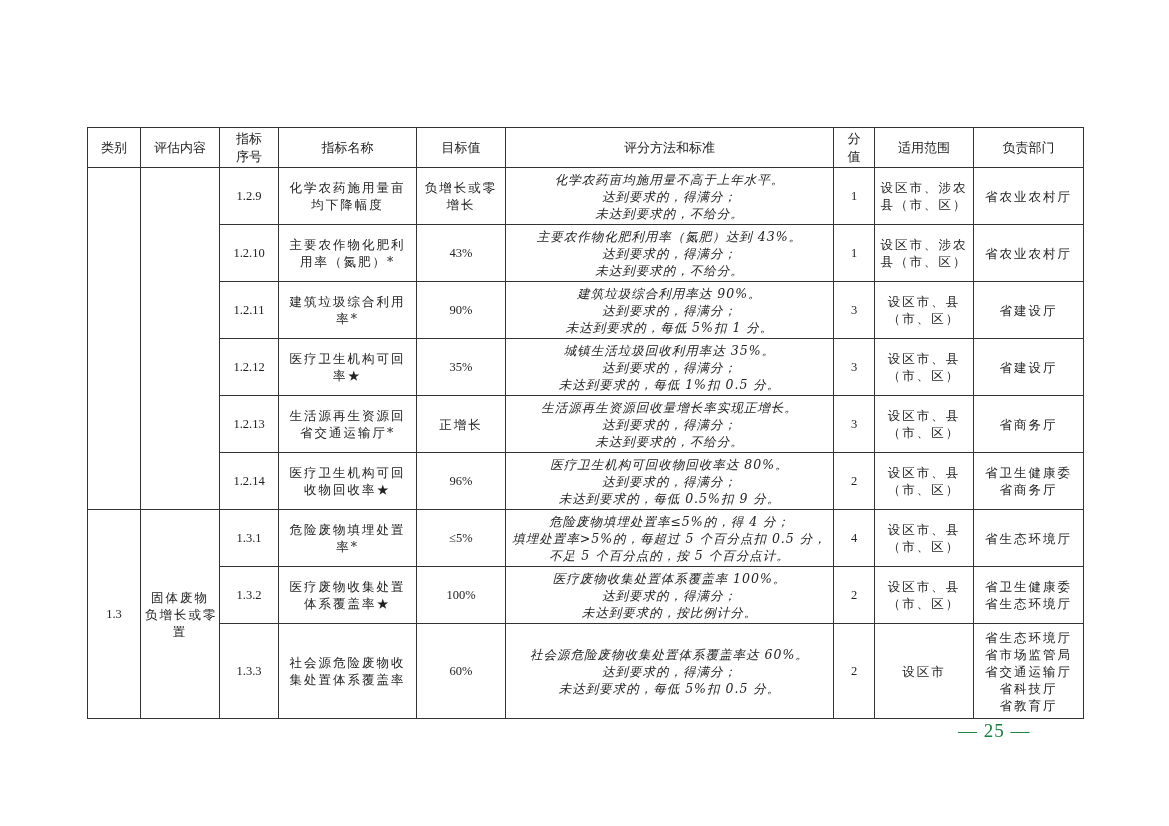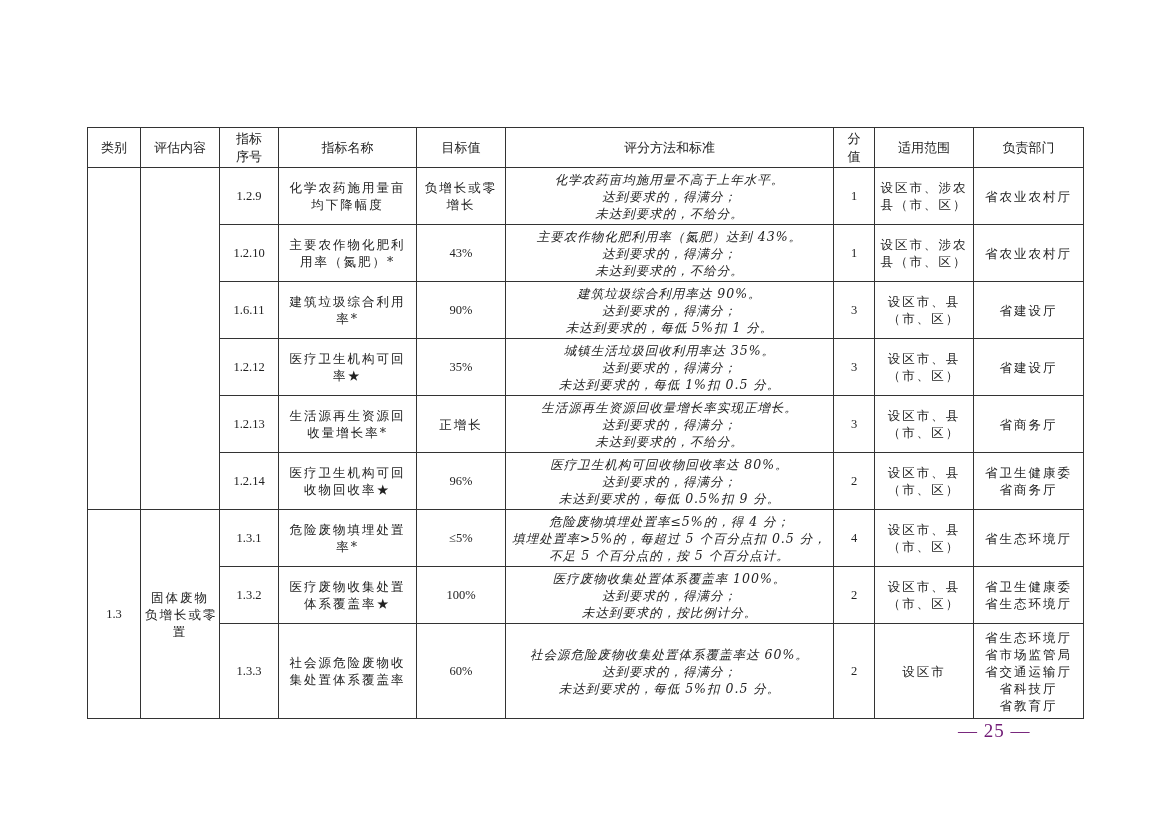--- a/index.html
+++ b/index.html
@@ -12,21 +12,21 @@
                overflow:hidden; }
   table.grid th { font-family:"DejaVu Sans","Liberation Sans",sans-serif; font-size:13px; line-height:18px; }
   td.method { text-align:left; padding-left:6px; letter-spacing:1px;font-style:italic; }
   td.name { letter-spacing:2px; }
   td.num { font-family:Liberation Serif, serif; font-size:14px; }
   tr.hdr { height:40px; }
   tr.r57 { height:57px; }
   tr.r95 { height:95px; }
   .line { display:block; white-space:nowrap; }
   .page-num { position:absolute; left:958px; top:720px; font-family:"Liberation Serif",serif;
-              font-size:19px; color:#701a75; letter-spacing:1px; }
+              font-size:19px; color:#15803d; letter-spacing:1px; }
 </style>
 </head>
 <body>
 
 <table class="grid">
   <colgroup>
     <col style="width:53px">
       <col style="width:79px">
       <col style="width:59px">
       <col style="width:138px">
@@ -98,21 +98,21 @@
     <td class="name">
           <span class="line">设区市、涉农</span>
           <span class="line">县（市、区）</span>
         </td>
     <td class="name">
           <span class="line">省农业农村厅</span>
         </td>
   </tr>
 
   <tr class="r57">
-    <td class="num">1.6.11</td>
+    <td class="num">1.2.11</td>
     <td class="name">
           <span class="line">建筑垃圾综合利用</span>
           <span class="line">率*</span>
         </td>
     <td class="num">90%</td>
     <td class="method">
           <span class="line">建筑垃圾综合利用率达 90%。</span>
           <span class="line">达到要求的，得满分；</span>
           <span class="line">未达到要求的，每低 5%扣 1 分。</span>
         </td>
@@ -145,21 +145,21 @@
         </td>
     <td class="name">
           <span class="line">省建设厅</span>
         </td>
   </tr>
 
   <tr class="r57">
     <td class="num">1.2.13</td>
     <td class="name">
           <span class="line">生活源再生资源回</span>
-          <span class="line">收量增长率*</span>
+          <span class="line">省交通运输厅*</span>
         </td>
     <td class="name">正增长</td>
     <td class="method">
           <span class="line">生活源再生资源回收量增长率实现正增长。</span>
           <span class="line">达到要求的，得满分；</span>
           <span class="line">未达到要求的，不给分。</span>
         </td>
     <td class="num">3</td>
     <td class="name">
           <span class="line">设区市、县</span>

